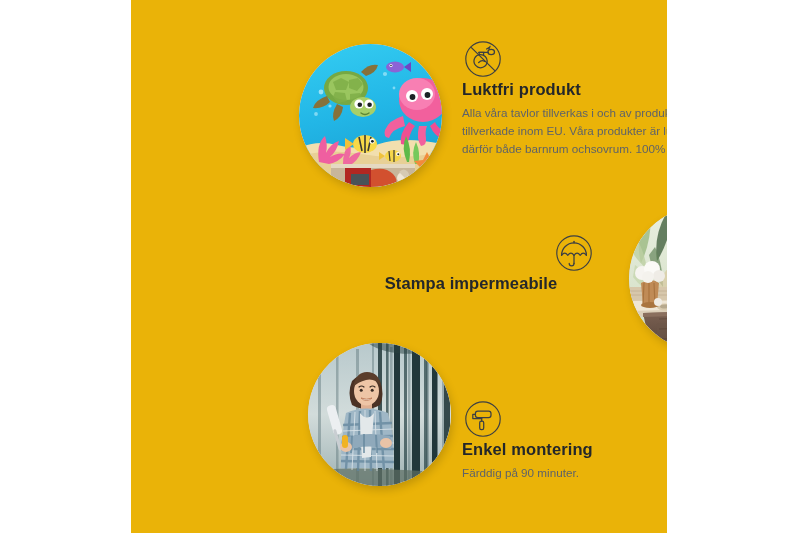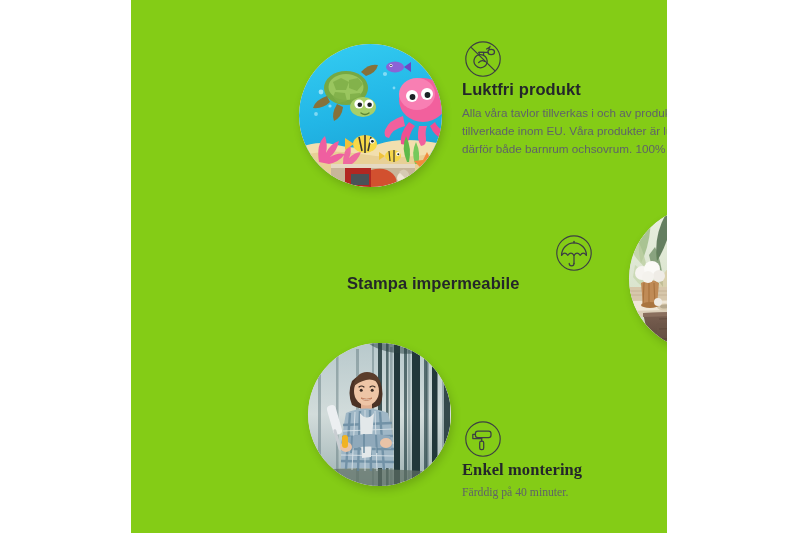--- a/index.html
+++ b/index.html
@@ -20,30 +20,30 @@
     width: 800px;
     height: 533px;
     background: #ffffff;
   }
   #panel {
     position: absolute;
     left: 131px;
     top: 0;
     width: 536px;
     height: 533px;
-    background: #84cc16;
+    background: #eab308;
     overflow: hidden;
   }
 
   
   .feature { position: absolute; }
 
   .text-block { position: absolute; }
   .text-block.left-align  { text-align: left; }
-  .text-block.right-align { text-align: left; }
+  .text-block.right-align { text-align: center; }
 
   .f-title {
     font-size: 16.5px;
     font-weight: bold;
     color: #24272a;
     letter-spacing: .1px;
     margin: 0 0 4px 0;
     line-height: 1.2;
   }
   .f-desc {
@@ -85,21 +85,21 @@
     position: absolute;
     inset: 0;
     border-radius: 50%;
     overflow: hidden;
   }
   .disc svg { display: block; width: 100%; height: 100%; }
 
   
   #feat-odour   { left: 331px; top: 38px;  width: 300px; }
   #feat-water   { left: 216px; top: 232px; width: 248px; }
-  #feat-mount   { left: 331px; top: 418px; width: 250px; font-family: Liberation Serif, serif; }
+  #feat-mount   { left: 331px; top: 398px; width: 250px; }
 
   #disc-sea   { left: 168px; top: 44px;  width: 143px; height: 143px; }
   #disc-bath  { left: 498px; top: 207px; width: 143px; height: 143px; }
   #disc-pro   { left: 177px; top: 343px; width: 143px; height: 143px; }
 </style>
 </head>
 <body>
 
 <div id="stage">
   <div id="panel">
@@ -423,17 +423,17 @@
           <rect class="ln" x="13.4" y="13.2" width="15.6" height="6.4" rx="2.4"></rect>
 
           <path class="ln" d="M13.4 16.4 h-2.6 v4.2 h8.9"></path>
 
           <path class="ln" d="M19.7 20.6 v2.6"></path>
 
           <rect class="ln" x="17.7" y="23.2" width="4" height="8.4" rx="1.6"></rect>
         </svg>
       </span>
       <h3 class="f-title">Enkel montering</h3>
-      <p class="f-desc">Färddig på 40 minuter.</p>
+      <p class="f-desc">Färddig på 90 minuter.</p>
     </div>
 
   </div>
 </div>
 
 </body></html>

